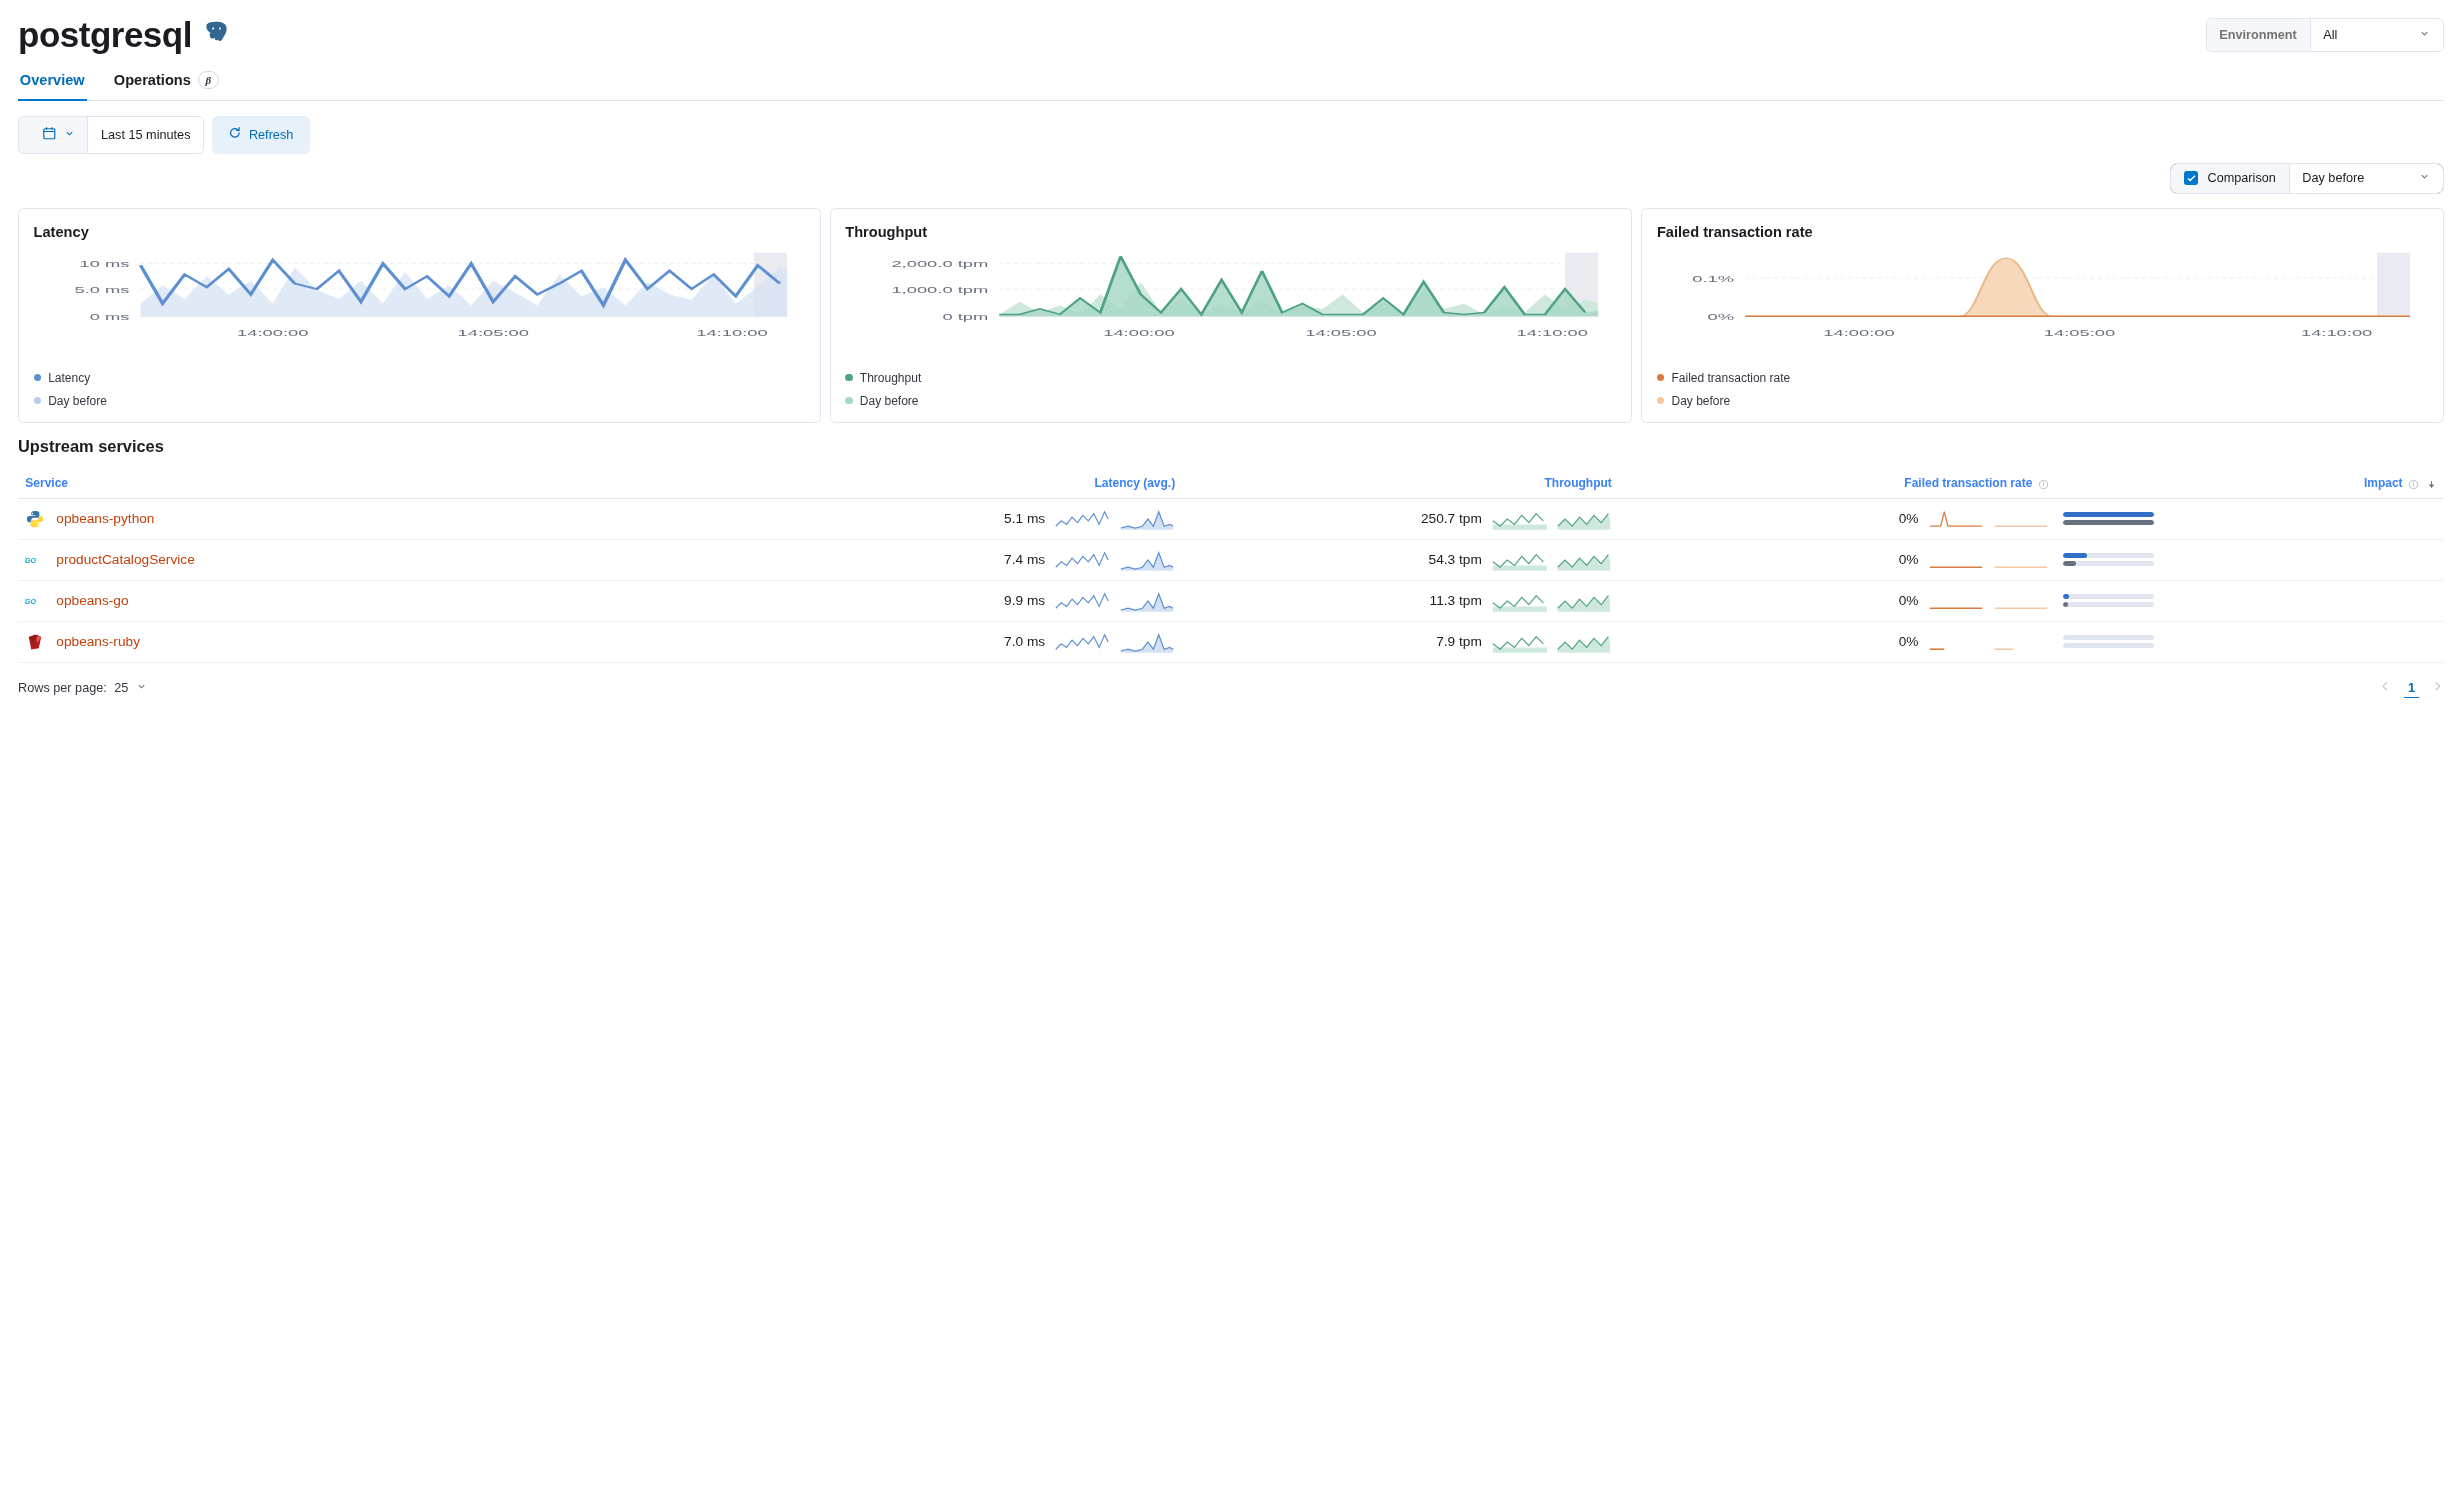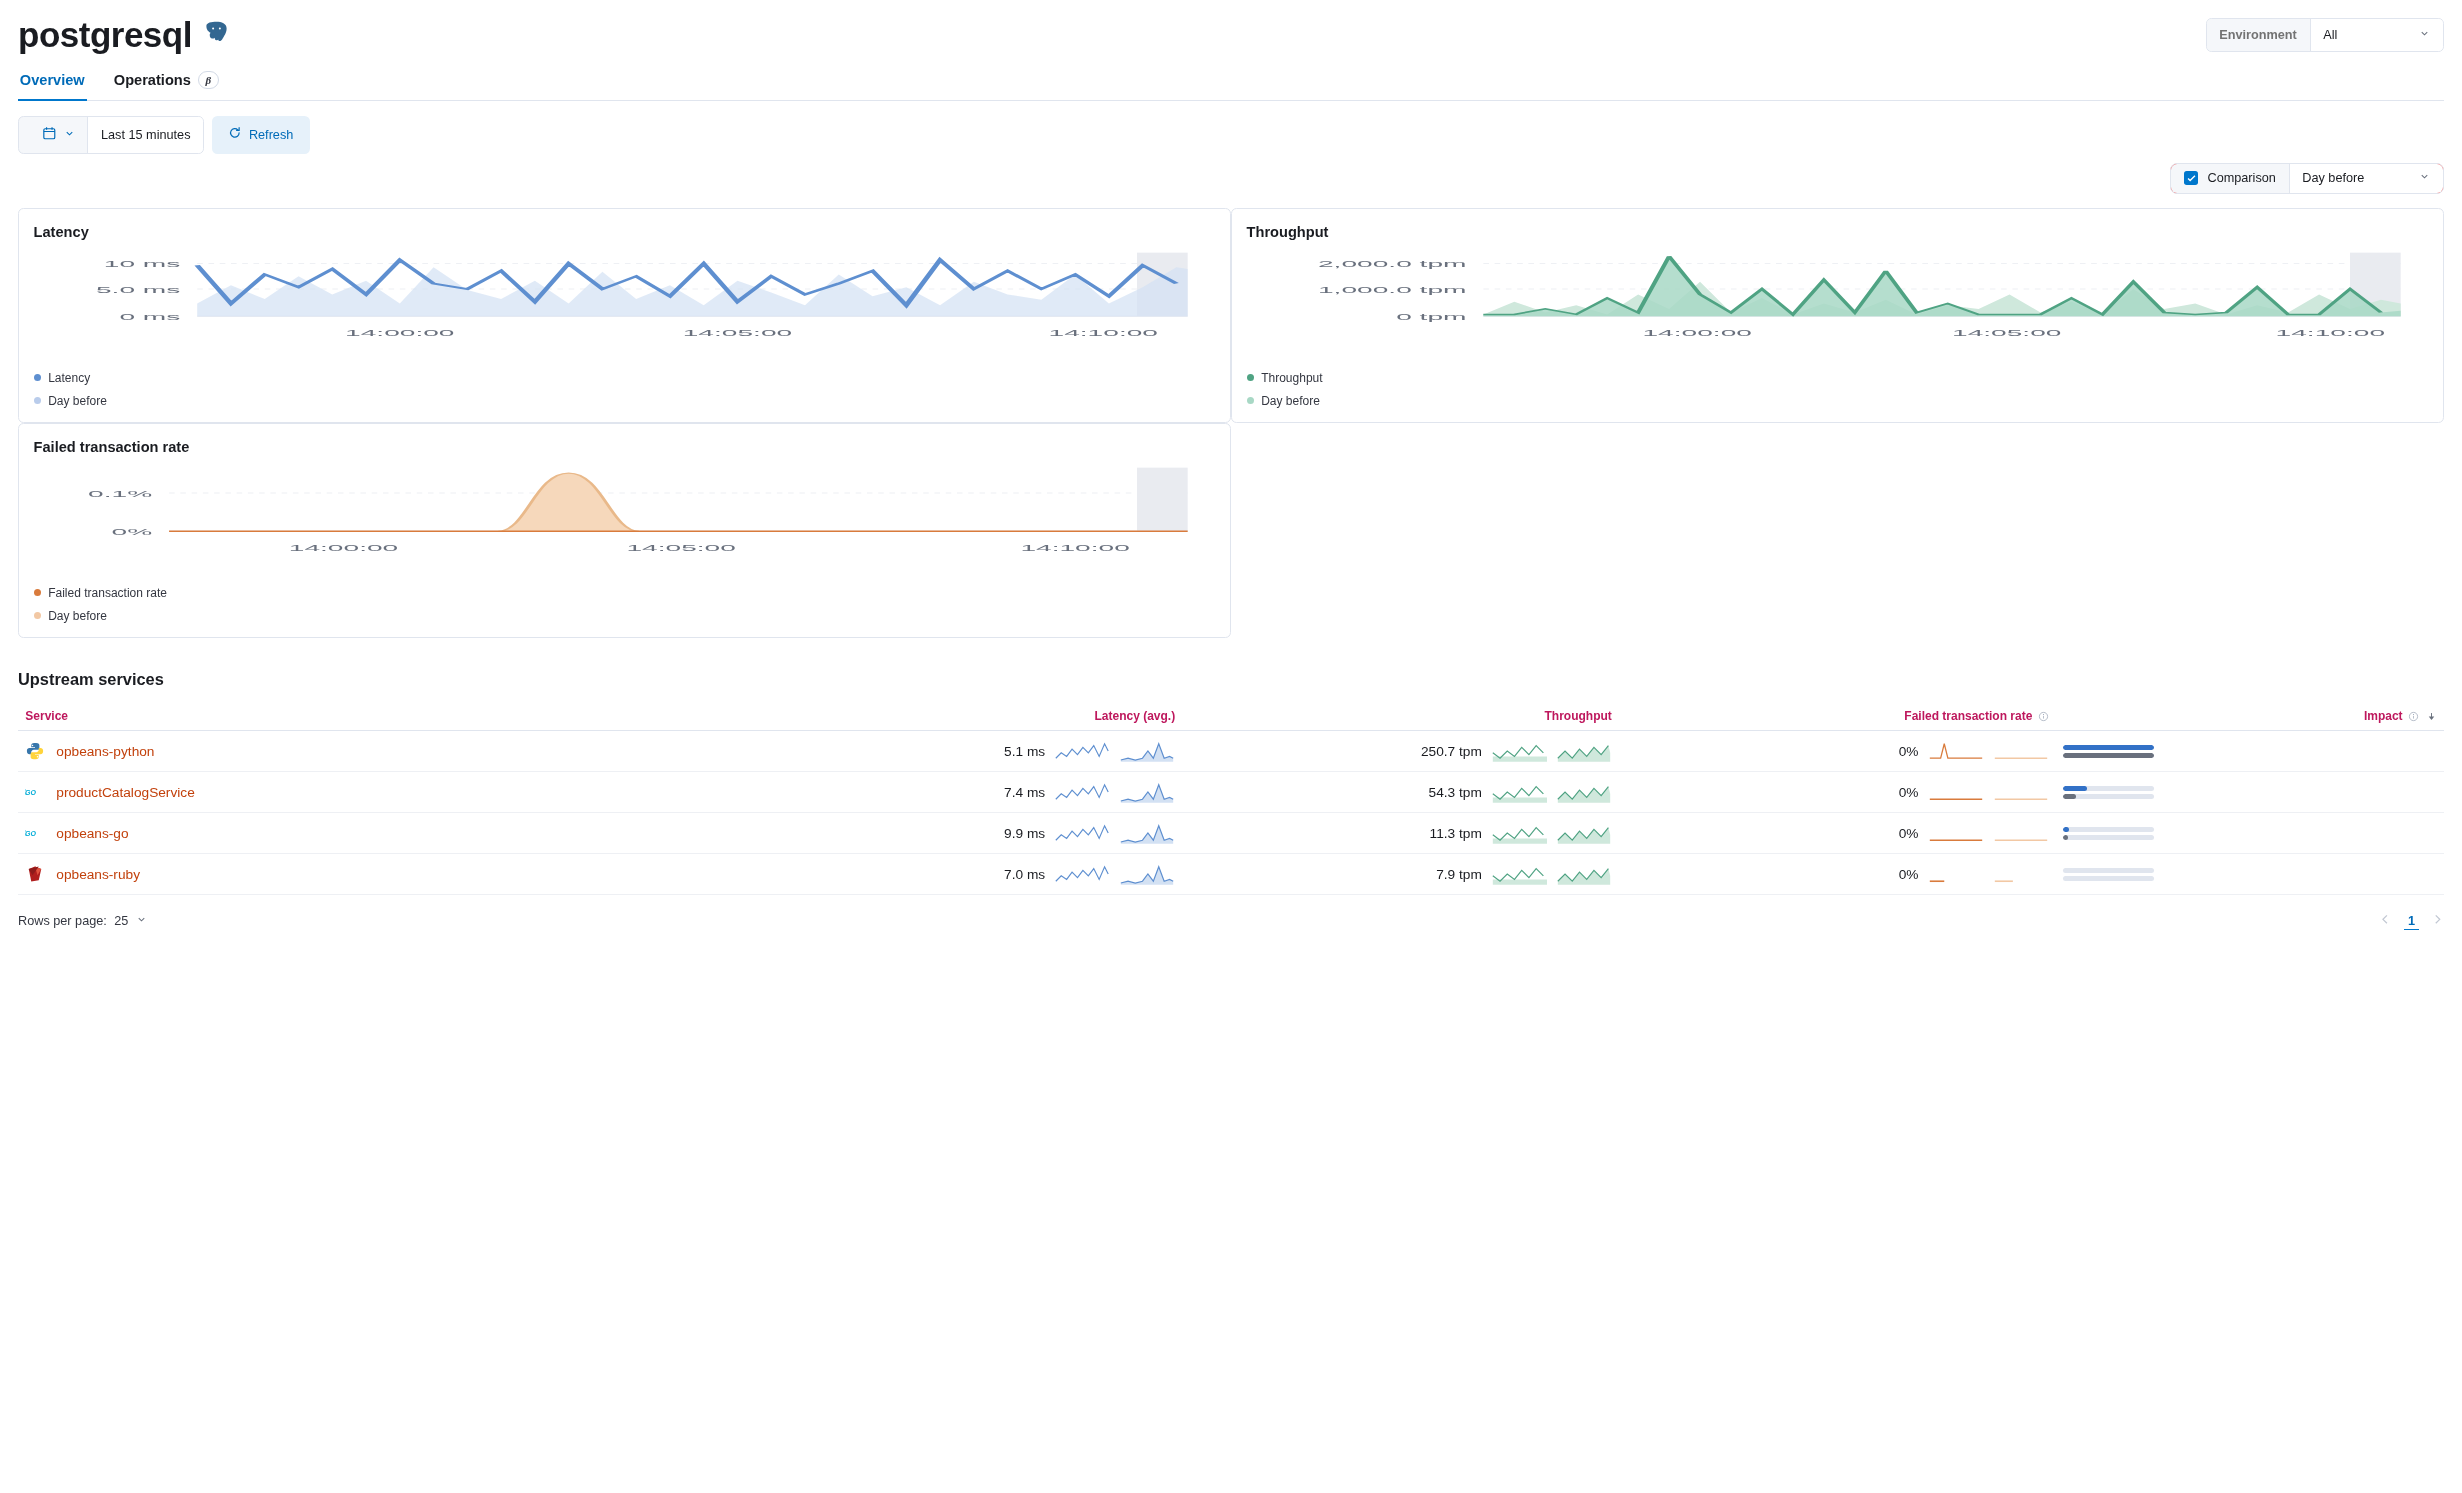--- a/index.html
+++ b/index.html
@@ -44,33 +44,33 @@
   .btn-refresh svg { width: 13.7px; height: 13.7px; }
 
   .comparison-row { display: flex; justify-content: flex-end; margin-bottom: 14.6px; }
   .comp-group { display: flex; border: 0.9px solid #e0e5ee; border-radius: 7px; overflow: hidden; background:#ef4444;text-align:center;}
   .comp-left { display: flex; align-items: center; gap: 9px; padding: 7.3px 12.7px; background:#f5f7fa;}
   .comp-right { display: flex; align-items: center; gap: 55px; padding: 7.3px 12.7px; background:#fff; border-left:0.9px solid #e0e5ee; cursor:pointer;}
   .checkbox { width: 14.6px; height: 14.6px; background: #07c; border-radius: 2.7px; display:flex; align-items:center; justify-content:center;}
   .checkbox svg { width: 11px; height: 11px; color: #fff; }
 
   
-  .panels { display: grid; grid-template-columns: 1fr 1fr; margin-bottom: 32px; }
+  .panels { display: grid; grid-template-columns: 1fr 1fr 1fr; gap: 9px; margin-bottom: 14px; }
   .panel { border:0.9px solid #e0e5ee; border-radius: 5.5px; padding: 14.6px; }
   .panel-title { font-size: 14.6px; font-weight: 700; margin-bottom: 9px; }
   .chart-area { height: 109px; position: relative; }
   .chart-area svg { width: 100%; height: 100%; }
   .legend { margin-top: 12.7px; display: flex; flex-direction: column; gap: 9px; font-size: 12px; color: #343741;}
   .legend-item { display: flex; align-items: center; gap: 7.3px; }
   .legend-dot { width: 7.3px; height: 7.3px; border-radius: 50%; }
 
   
   .section-title { font-size: 16.4px; font-weight: 700; margin-bottom: 12.7px; }
   table { width: 100%; border-collapse: collapse; }
-  th { text-align: left; font-size: 12px; font-weight: 600; color: #be185d; padding: 7.3px 7.3px; border-bottom: 0.9px solid #e0e5ee; }
+  th { text-align: left; font-size: 12px; font-weight: 600; color: #3b82f6; padding: 7.3px 7.3px; border-bottom: 0.9px solid #e0e5ee; }
   th.right, td.right { text-align: right; }
   td { padding: 9px 7.3px; border-bottom: 0.9px solid #eef0f4; font-size: 13.7px; vertical-align: middle; }
   .svc-cell { display: flex; align-items: center; gap: 11px; }
   .svc-link { color: #c2410c; cursor: pointer; }
   .lang-badge { width: 20px; height: 20px; display: flex; align-items: center; justify-content: center; }
   .lang-badge svg { width: 20px; height: 20px; }
   .metric-cell { display: flex; align-items: center; justify-content: flex-end; gap: 9px; }
   .spark { width: 56px; height: 22px; }
   .info-icon { width: 11px; height: 11px; color:#98a2b3; vertical-align: middle; margin-left:1.8px;}
   .sort-icon { width: 11px; height: 11px; color:#69707d; vertical-align: middle; margin-left:3.6px;}

